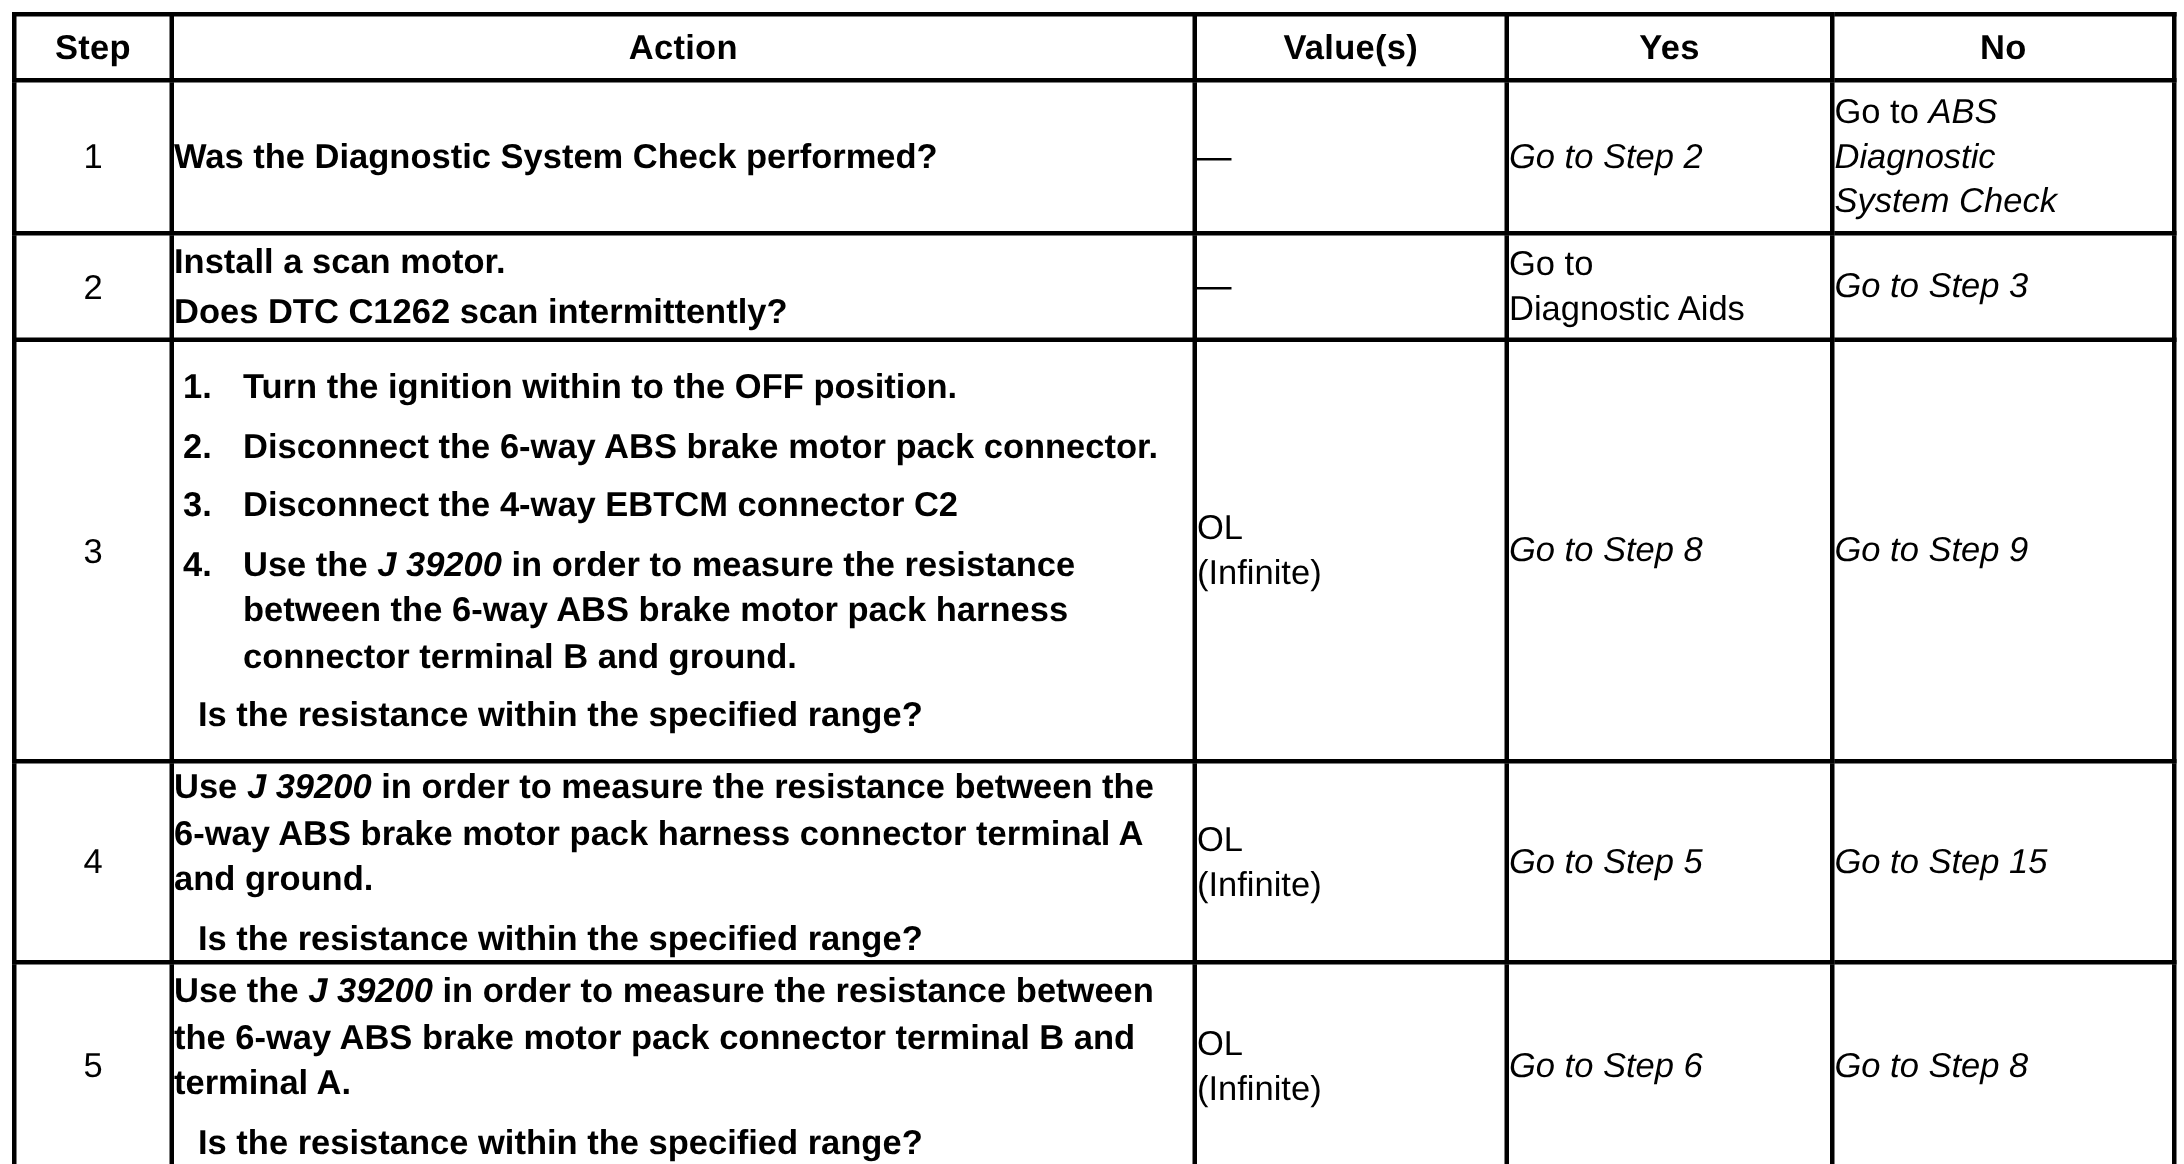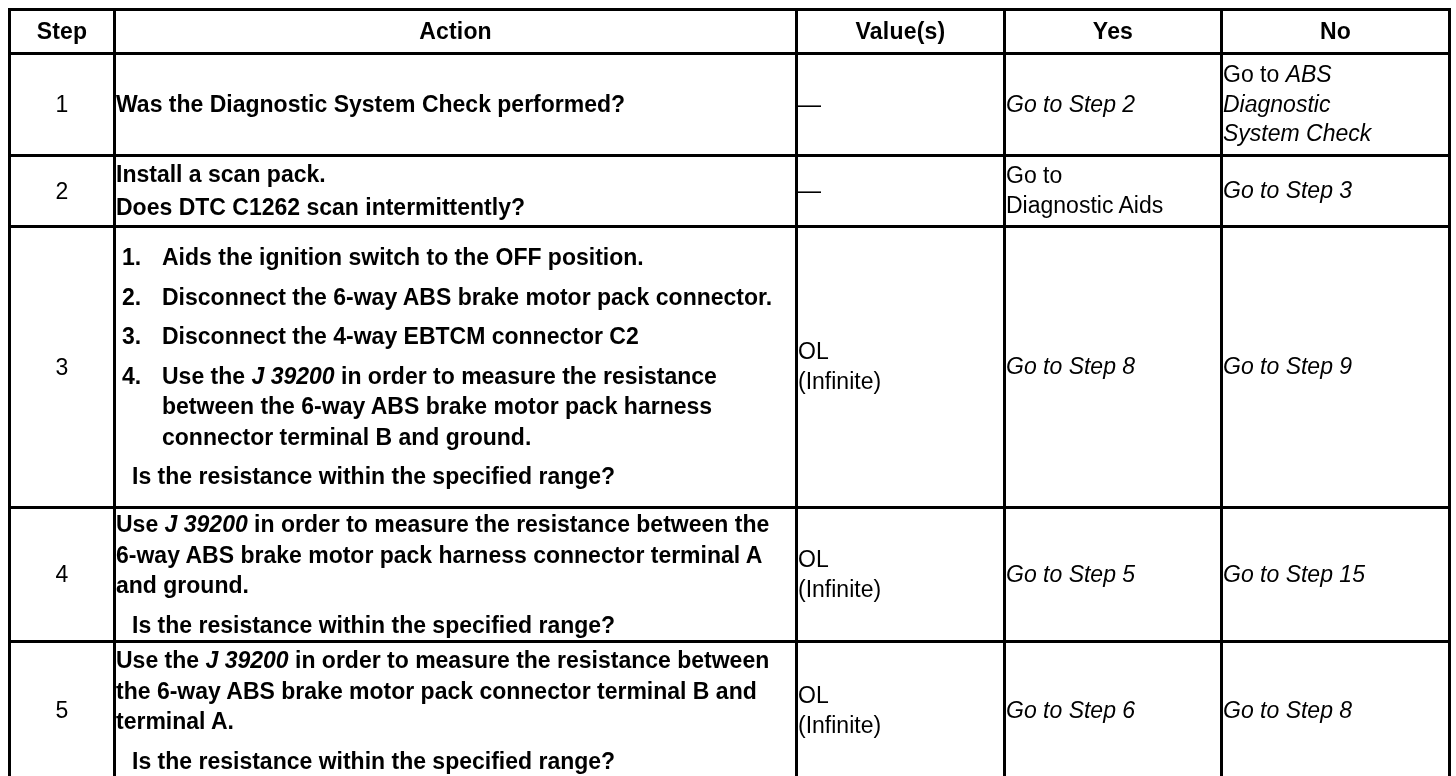--- a/index.html
+++ b/index.html
@@ -151,41 +151,41 @@
         <td class="no">
           <span class="val-line"><span class="upright">Go to </span><span class="italic">ABS</span></span>
           <span class="val-line italic">Diagnostic</span>
           <span class="val-line italic">System Check</span>
         </td>
       </tr>
 
       <tr style="height:71px;">
         <td class="step">2</td>
         <td class="action mid">
-          <span class="action-line">Install a scan pack.</span>
+          <span class="action-line">Install a scan motor.</span>
           <span class="action-line">Does DTC C1262 scan intermittently?</span>
         </td>
         <td class="value">
           <span class="val-line dash">—</span>
         </td>
         <td class="yes">
           <span class="val-line">Go to</span>
           <span class="val-line">Diagnostic Aids</span>
         </td>
         <td class="no">
           <span class="val-line italic">Go to Step 3</span>
         </td>
       </tr>
 
       <tr style="height:281px;">
         <td class="step">3</td>
         <td class="action">
           <ol class="steps">
             <li>
-              <span class="num">1.</span><span>Aids the ignition switch to the OFF position.</span>
+              <span class="num">1.</span><span>Turn the ignition within to the OFF position.</span>
             </li>
             <li>
               <span class="num">2.</span><span>Disconnect the 6-way ABS brake motor pack connector.</span>
             </li>
             <li>
               <span class="num">3.</span><span>Disconnect the 4-way EBTCM connector C2</span>
             </li>
             <li>
               <span class="num">4.</span><span>Use the </span><span class="italic">J 39200</span><span> in order to measure the resistance between the 6-way ABS brake motor pack harness connector terminal B and ground.</span>
             </li>

